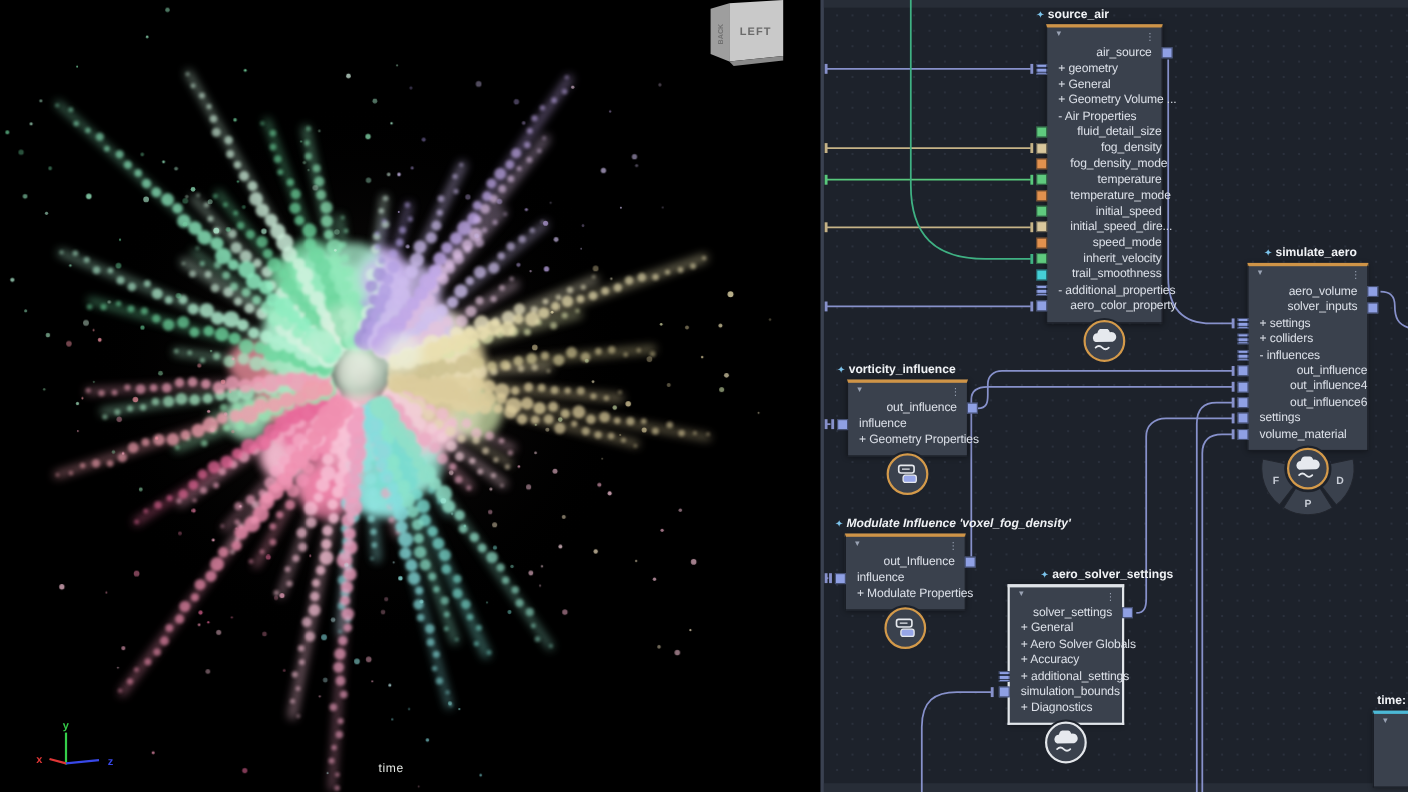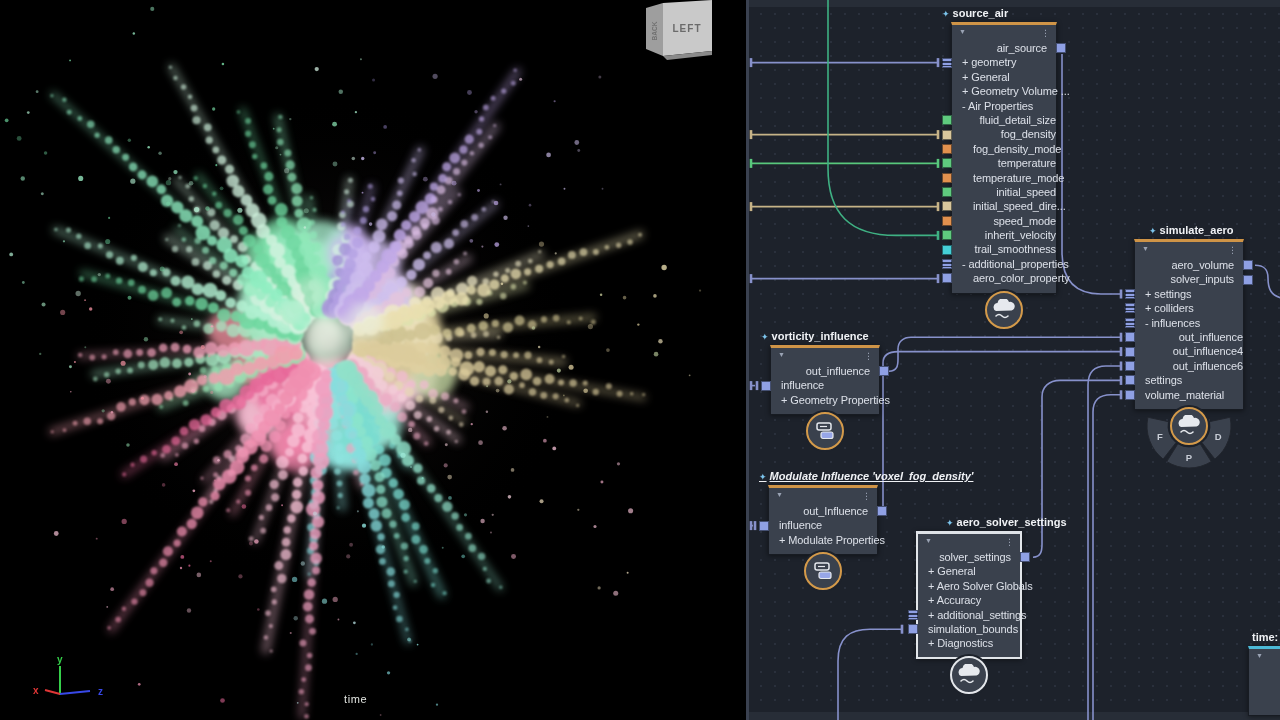--- a/index.html
+++ b/index.html
@@ -1511,21 +1511,21 @@
         <div class="node-row"><span>influence</span><div class="port in lavender"></div></div>
         <div class="node-row"><span>+ Geometry Properties</span></div>
       </div>
       <div class="badge" style="left: 806px; top: 412.2px;">
         <svg width="24" height="22" viewBox="-12 -11 24 22">
           <rect x="-8" y="-8" width="14" height="7" rx="2" fill="none" stroke="#e6e9ee" stroke-width="1.5"></rect>
           <line x1="-5" y1="-4.5" x2="2" y2="-4.5" stroke="#e6e9ee" stroke-width="1.2"></line>
           <rect x="-4" y="1" width="12" height="6.5" rx="2" fill="#97a6e8" stroke="#e6e9ee" stroke-width="1.2"></rect>
         </svg>
       </div>
-      <div class="node-title italic" style="left: 759px; top: 470px; text-decoration: underline;"><span class="star">✦</span><span class="t-label">Modulate Influence 'voxel_fog_density'</span></div>
+      <div class="node-title italic" style="left: 759px; top: 470px;"><span class="star">✦</span><span class="t-label">Modulate Influence 'voxel_fog_density'</span></div>
       <div class="node" style="left: 768px; top: 485px; width: 110px; height: 70.2px; border-top: 3px solid rgb(207, 148, 71);">
         <div class="node-header">
           <div class="nh-caret">▼</div>
           <div class="nh-kebab">⋮</div>
         </div>
         <div class="node-row out"><span>out_Influence</span><div class="port out lavender"></div></div>
         <div class="node-row"><span>influence</span><div class="port in lavender"></div></div>
         <div class="node-row"><span>+ Modulate Properties</span></div>
       </div>
       <div class="badge" style="left: 804px; top: 552.2px;">

